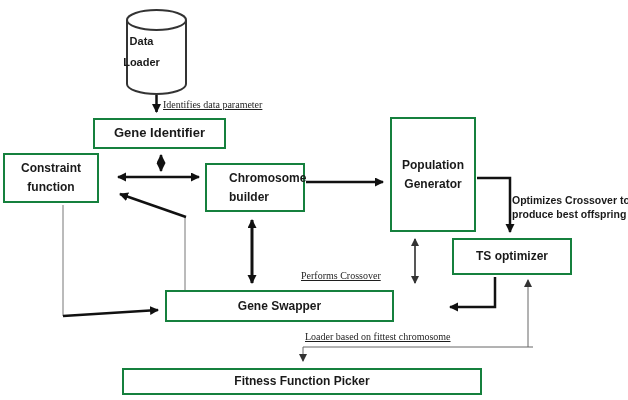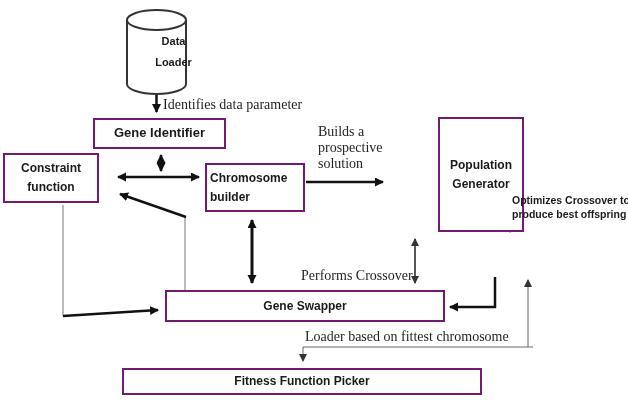--- a/index.html
+++ b/index.html
@@ -3,40 +3,40 @@
 <meta charset="utf-8">
 <style>
   html,body{margin:0;padding:0;background:#ffffff;}
   .stage{
     position:relative;width:628px;height:400px;background:#ffffff;
     font-family:"Liberation Sans",sans-serif;overflow:hidden;
   }
   .stage svg{position:absolute;left:0;top:0;}
   .node{
     position:absolute;box-sizing:border-box;background:#ffffff;
-    border:2px solid #701a75;color:#1a1a1a;
+    border:2px solid #15803d;color:#1a1a1a;
     font-weight:bold;font-size:12px;line-height:1.55;
     display:flex;align-items:center;justify-content:center;text-align:center;
     white-space:pre-line;
   }
   .gi  {left:93px;  top:118px; width:133px; height:31px; font-size:13px;}
   .cf  {left:3px;   top:153px; width:96px; height:50px;}
-  .cb  {left:205px; top:163px; width:100px; height:49px; justify-content:flex-start; text-align:left; padding-left:3px;}
-  .pg  {left:390px; top:117px; width:86px;  height:115px;margin-left:48px;}
+  .cb  {left:205px; top:163px; width:100px; height:49px; justify-content:flex-start; text-align:left; padding-left:22px;}
+  .pg  {left:390px; top:117px; width:86px;  height:115px;}
   .ts  {left:452px; top:238px; width:120px; height:37px;}
-  .gs  {left:165px; top:290px; width:280px; height:32px;text-align:right;}
+  .gs  {left:165px; top:290px; width:229px; height:32px;text-align:right;}
   .ffp {left:122px; top:368px; width:360px; height:27px;}
   .cyl-text{
-    position:absolute;left:143px;top:26px;width:61px;height:52px;
+    position:absolute;left:111px;top:26px;width:61px;height:52px;
     display:flex;align-items:center;justify-content:center;text-align:center;
     font-weight:bold;font-size:11px;line-height:21px;color:#1a1a1a;white-space:pre-line;
   }
   .lbl{
     position:absolute;color:#1f1f1f;white-space:pre;
-    font-family:"Liberation Serif",serif;font-size:14px;line-height:15px;
+    font-family:"Liberation Serif",serif;font-size:10px;line-height:15px;text-decoration:underline;
   }
   .lbl-identifies{left:163px;top:97px;}
   .lbl-builds    {left:318px;top:124px;line-height:16px;}
   .lbl-performs  {left:301px;top:268px;}
   .lbl-ranks     {left:305px;top:329px;}
   .lbl-optimizes {
     position:absolute;left:512px;top:193px;white-space:pre;
     font-family:"Liberation Sans",sans-serif;font-weight:bold;
     font-size:10.5px;line-height:14px;color:#1a1a1a;
   }
@@ -89,25 +89,23 @@
 
   <div class="cyl-text">Data
 Loader</div>
   <div class="node gi">Gene Identifier</div>
   <div class="node cf">Constraint
 function</div>
   <div class="node cb">Chromosome
 builder</div>
   <div class="node pg">Population
 Generator</div>
+  <div class="node ts">TS optimizer</div>
   <div class="node gs">Gene Swapper</div>
   <div class="node ffp">Fitness Function Picker</div>
 
   <div class="lbl lbl-identifies">Identifies data parameter</div>
-  <div class="lbl lbl-builds">Builds a
-prospective
-solution</div>
   <div class="lbl-optimizes">Optimizes Crossover to
 produce best offspring</div>
   <div class="lbl lbl-performs">Performs Crossover</div>
   <div class="lbl lbl-ranks">Loader based on fittest chromosome</div>
 
 </div>
 
 </body></html>

